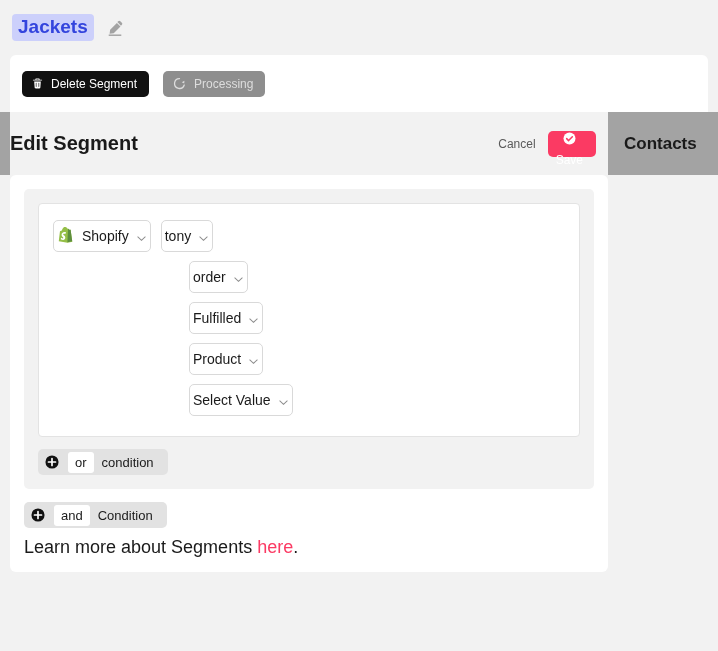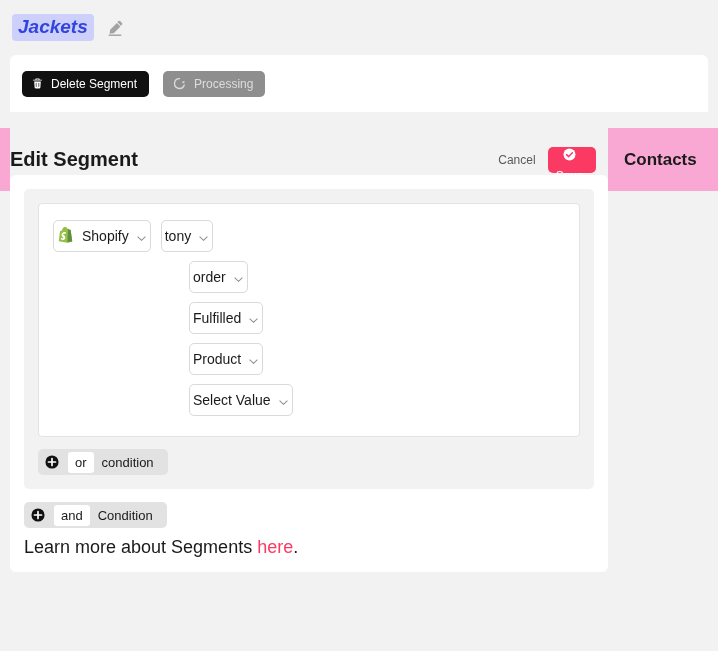--- a/index.html
+++ b/index.html
@@ -28,21 +28,20 @@
     box-sizing: border-box;
   }
   .segment-name {
     font-size: 19px;
     font-weight: bold;
     color: #3344dd;
     background: #ccd0fb;
     padding: 2px 6px 3px 6px;
     border-radius: 4px;
     line-height: 1.15;
-    font-style: italic;
   }
   .edit-pencil {
     margin-left: 12px;
     width: 18px; height: 18px;
     display: inline-block;
   }
 
   
   .action-band {
     position: absolute;
@@ -81,25 +80,25 @@
     padding: 0 12px 0 9px;
     font-size: 12px;
     font-family: "Liberation Sans", sans-serif;
     margin-left: 14px;
     cursor: pointer;
   }
 
   
   .header-row {
     position: absolute;
-    left: 0; top: 128px;
+    left: 0; top: 112px;
     width: 718px; height: 63px;
     display: flex;
     align-items: center;
-    background: #f9a8d4;
+    background: #a3a3a3;
   }
   .header-left {
     position: absolute;
     left: 10px; top: 0;
     width: 598px; height: 63px;
     background: #f2f2f2;
     display: flex;
     align-items: center;
     padding: 0 12px 0 0;
     box-sizing: border-box;

